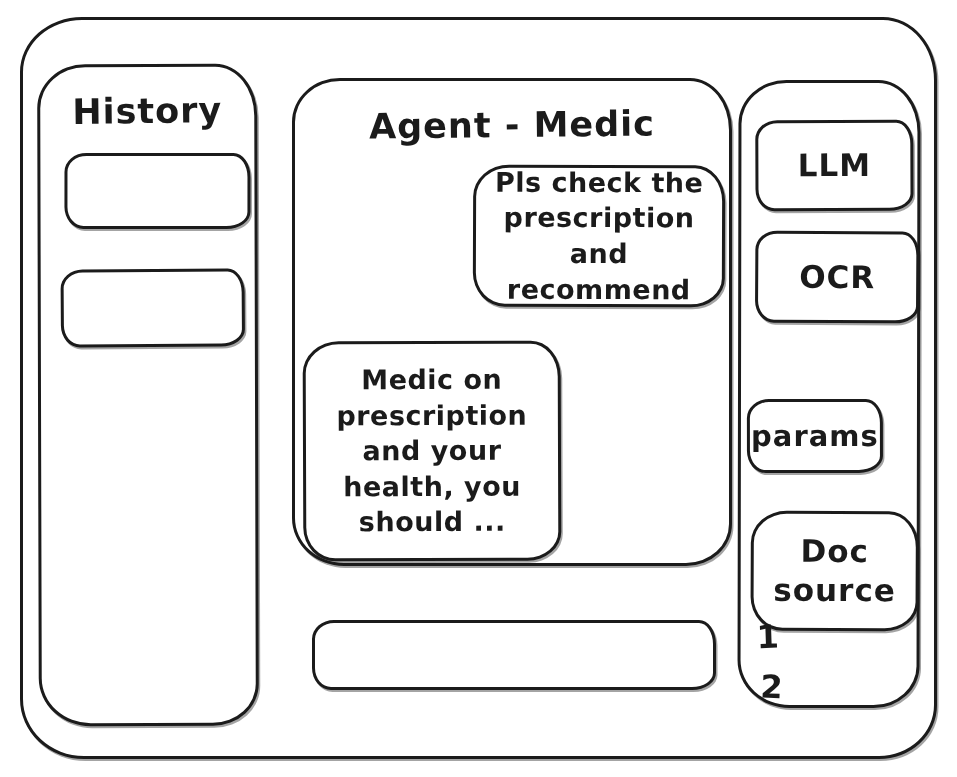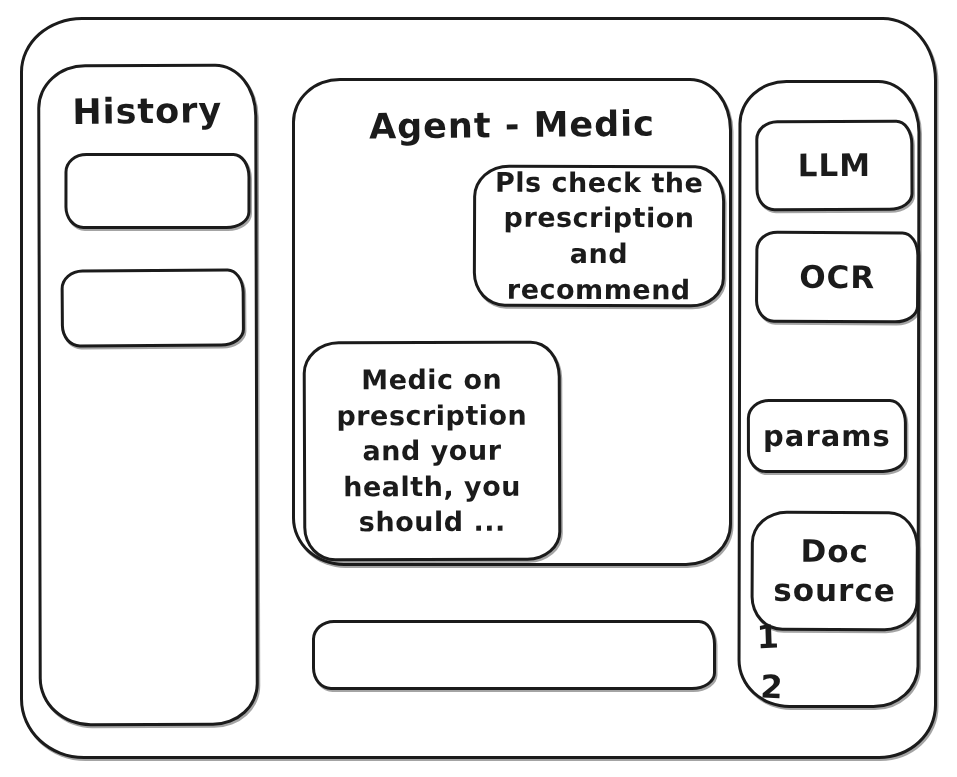--- a/index.html
+++ b/index.html
@@ -62,21 +62,21 @@
 
   .sidebar-right { left: 738px; top: 80px; width: 182px; height: 628px; transform: rotate(0.1deg); }
   .tool-btn {
     display: flex; align-items: center; justify-content: center;
     text-align: center; font-size: 31px; font-weight: bold;
     letter-spacing: 1px; line-height: 1.25; white-space: pre-line;
     padding: 4px 12px; cursor: pointer;
   }
   .btn-llm    { left: 14px; top: 37px;  width: 158px; height: 91px;  transform: rotate(-0.3deg); }
   .btn-ocr    { left: 14px; top: 148px; width: 164px; height: 92px;  transform: rotate(0.25deg); }
-  .btn-params { left: 6px;  top: 316px; width: 160px; height: 74px;  font-size: 29px; transform: rotate(-0.2deg); }
+  .btn-params { left: 6px;  top: 316px; width: 136px; height: 74px;  font-size: 29px; transform: rotate(-0.2deg); }
   .btn-doc    { left: 10px; top: 428px; width: 168px; height: 120px; transform: rotate(0.15deg); }
 
   .doc-num {
     position: absolute; font-size: 32px; font-weight: bold;
     cursor: pointer; line-height: 1;
   }
   .doc-num-1 { left: 16px; top: 538px; transform: rotate(-2deg); }
   .doc-num-2 { left: 20px; top: 588px; transform: rotate(2deg); }
 </style>
 </head>

